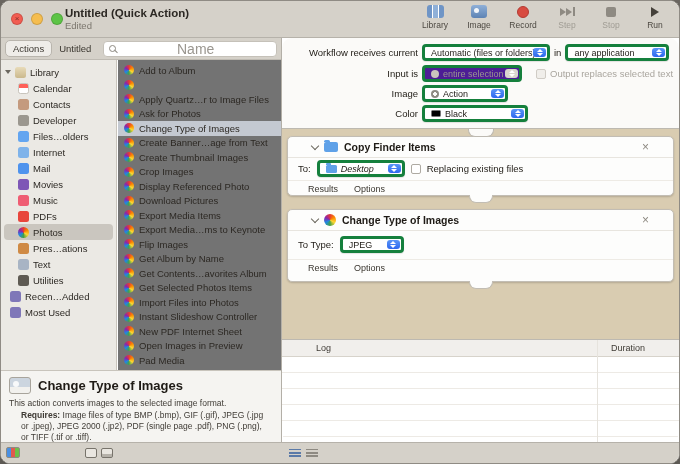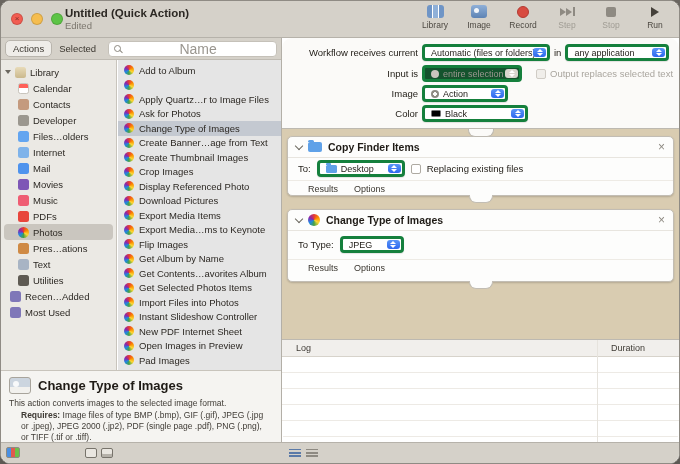--- a/index.html
+++ b/index.html
@@ -80,21 +80,21 @@
   .i-pdf { background:#e8463c; }
   .i-pho { border-radius:50%;
     background:conic-gradient(#e53935,#fb8c00,#fdd835,#43a047,#1e88e5,#8e24aa,#e53935); }
   .i-pre { background:#cf8a45; }
   .i-txt { background:#a8b4c4; }
   .i-uti { background:#5f5b54; }
   .i-fold2 { background:#7f77b8; }
 
   
   .actions-col { position:absolute; top:59px; left:117px; width:163px; bottom:93px;
-                 background:#e5e5e5; overflow:hidden; padding-top:3px; }
+                 background:#737373; overflow:hidden; padding-top:3px; }
   .action-row { display:flex; align-items:center; height:14.5px; flex:none; padding-left:6px;
                 gap:5px; font-size:9.5px; color:#2c2823; white-space:nowrap; }
   .action-row.sel { background:#c4c9d1; }
   .pinwheel { width:10px; height:10px; border-radius:50%; flex:none;
     background:conic-gradient(#e53935,#fb8c00,#fdd835,#43a047,#1e88e5,#8e24aa,#e53935); }
 
   
   .description { position:absolute; left:0; bottom:21px; width:280px; height:72px;
                  background:#f5f4f1; border-top:1px solid #c8c4bc; padding:6px 8px 3px; overflow:hidden; }
   .desc-head { display:flex; align-items:center; gap:7px; }
@@ -121,21 +121,21 @@
            border:3px solid #15803d; border-radius:4px; font-size:9px; color:#1f1b16;
            position:relative; padding:0 17px 0 6px; box-shadow:0 1px 1px rgba(0,0,0,.1);
            white-space:nowrap; overflow:hidden; gap:4px; }
   .stepper { position:absolute; right:1px; top:1px; bottom:1px; width:13px; border-radius:3px;
              background:linear-gradient(#5a95f7,#2e68ef); color:#fff; display:flex;
              flex-direction:column; align-items:center; justify-content:center; }
   .st-tri-up { width:0;height:0;border-left:3px solid transparent;border-right:3px solid transparent;
                border-bottom:3.5px solid #fff; margin-bottom:1.5px; }
   .st-tri-dn { width:0;height:0;border-left:3px solid transparent;border-right:3px solid transparent;
                border-top:3.5px solid #fff; }
-  .popup.disabled { background:#14532d; color:#9a968f; box-shadow:none; }
+  .popup.disabled { background:#4c1d95; color:#9a968f; box-shadow:none; }
   .popup.disabled .stepper { background:#d9d5ce; }
   .gear-dot { width:8px; height:8px; border-radius:50%; flex:none;
     background:radial-gradient(circle at 50% 50%, #fbfaf8 0 1.6px, #8e8a82 1.7px 4px); }
   .swatch-black { width:10px; height:7px; background:#000; border:1px solid #777; border-radius:1.5px; flex:none; }
   .mini-folder { width:11px; height:8px; background:#5fa1e8; border-radius:1.5px; position:relative; flex:none; }
   .mini-folder::before { content:""; position:absolute; top:-2px; left:0; width:5px; height:2px;
     background:#5fa1e8; border-radius:1px 1px 0 0; }
   .circle-dot { width:8px; height:8px; border-radius:50%; background:#c9c5bd; flex:none; }
 
   .cbx { width:10px; height:10px; background:#fff; border:1px solid #aeaaa2; border-radius:2px; flex:none; }
@@ -146,41 +146,41 @@
   .wf-canvas { position:absolute; top:91px; left:0; right:0; bottom:103px; background:#d9ccb1; }
   .tab-conn { position:absolute; top:0; left:50%; transform:translateX(-50%); width:26px; height:8px;
               background:#fbfaf8; border:1px solid #bdb9b1; border-top:none;
               border-radius:0 0 7px 7px; z-index:2; }
   .card { position:absolute; left:5px; right:5px; background:#fdfdfc; border:1px solid #c2bdb4;
           border-radius:5px; box-shadow:0 1px 2px rgba(0,0,0,.18); }
   .card.c1 { top:7px; height:60px; }
   .card.c2 { top:80px; height:73px; }
   .card-tab { position:absolute; bottom:-8px; left:50%; transform:translateX(-50%); width:24px; height:8px;
               background:#fdfdfc; border:1px solid #c2bdb4; border-top:none; border-radius:0 0 7px 7px; }
-  .card-head { display:flex; align-items:center; gap:6px; height:21px; padding:0 8px;
+  .card-head { display:flex; align-items:center; gap:6px; height:21px; padding:0 24px;
                border-bottom:1px solid #e8e5df; }
   .chev { width:6px; height:6px; border-right:1.5px solid #6b675f; border-bottom:1.5px solid #6b675f;
           transform:rotate(45deg); margin-top:-3px; flex:none; }
   .folder-ic { width:14px; height:10px; background:#5fa1e8; border-radius:2px; position:relative; flex:none; }
   .folder-ic::before { content:""; position:absolute; top:-2px; left:0; width:6px; height:2px;
     background:#5fa1e8; border-radius:1.5px 1.5px 0 0; }
   .card-title { font-size:10.5px; font-weight:bold; color:#1f1b16; }
   .card-close { margin-left:auto; color:#8e8a82; font-size:12px; line-height:12px; }
   .card-body { display:flex; align-items:center; gap:6px; padding:2px 10px; }
   .card-body.tall { padding-top:5px; padding-bottom:5px; }
   .body-label { font-size:9.5px; color:#26221c; }
   .card-foot { display:flex; gap:16px; padding:2px 10px 0 20px; border-top:1px solid #eeebe5;
                margin-top:1px; align-items:center; height:15px; }
   .foot-link { font-size:9px; color:#3a362f; }
 
   .log-panel { position:absolute; left:0; right:0; bottom:0; height:103px; background:#fff;
                border-top:1px solid #bdb9b1; }
   .log-head { height:17px; background:#f1efec; border-bottom:1px solid #d7d3cb;
               display:flex; align-items:center; font-size:9px; color:#3f3b35; }
-  .log-col-log { padding-left:14px; width:315px; flex:none; }
+  .log-col-log { padding-left:34px; width:315px; flex:none; }
   .log-col-dur { padding-left:14px; }
   .log-vline { position:absolute; top:0; bottom:0; left:315px; width:1px; background:#e6e3dd; }
   .log-row { height:16px; border-bottom:1px solid #edeae5; }
 
   
   .bottombar { position:absolute; left:0; right:0; bottom:0; height:21px; background:#d5d1c9;
                border-top:1px solid #b6b2aa; }
   .ic-mediabar { position:absolute; left:5px; top:4px; width:14px; height:11px; border-radius:2px;
     border:1px solid #8e8a82;
     background:linear-gradient(90deg,#4a90e2 0 33%,#e05a4e 33% 66%,#6cc04a 66%); }
@@ -246,21 +246,21 @@
             <span class="tri run"></span>
           </span>
         <span class="tb-label">Run</span>
       </div>
     </div>
   </div>
 
   <div class="left-header">
     <div class="seg">
       <span class="seg-btn sel">Actions</span>
-      <span class="seg-btn">Selected</span>
+      <span class="seg-btn">Untitled</span>
     </div>
     <div class="search">
       <span class="mag"></span>
       <input type="text" placeholder="Name" style="">
     </div>
   </div>
 
   <div class="library-col">
     <div class="tree-row root">
       <span class="disc"></span>
@@ -404,21 +404,21 @@
     <div class="action-row">
         <span class="pinwheel"></span>
         <span>New PDF Internet Sheet</span>
       </div>
     <div class="action-row">
         <span class="pinwheel"></span>
         <span>Open Images in Preview</span>
       </div>
     <div class="action-row">
         <span class="pinwheel"></span>
-        <span>Pad Images</span>
+        <span>Pad Media</span>
       </div>
     <div class="action-row">
         <span class="pinwheel"></span>
         <span>Play Narrated Slideshow</span>
       </div>
   </div>
 
   <div class="description">
     <div class="desc-head">
       <span class="desc-icon"></span>
@@ -494,21 +494,21 @@
 
       <div class="card c1">
         <div class="card-head">
           <span class="chev"></span>
           <span class="folder-ic"></span>
           <span class="card-title">Copy Finder Items</span>
           <span class="card-close">×</span>
         </div>
         <div class="card-body">
           <span class="body-label">To:</span>
-          <span class="popup" style="width:88px;">
+          <span class="popup" style="width:88px;font-style:italic;">
             <span class="mini-folder"></span>
             <span>Desktop</span>
             <span class="stepper">
                 <span class="st-tri-up"></span>
                 <span class="st-tri-dn"></span>
               </span>
           </span>
           <span class="cbx"></span>
           <span class="cbx-label">Replacing existing files</span>
         </div>

